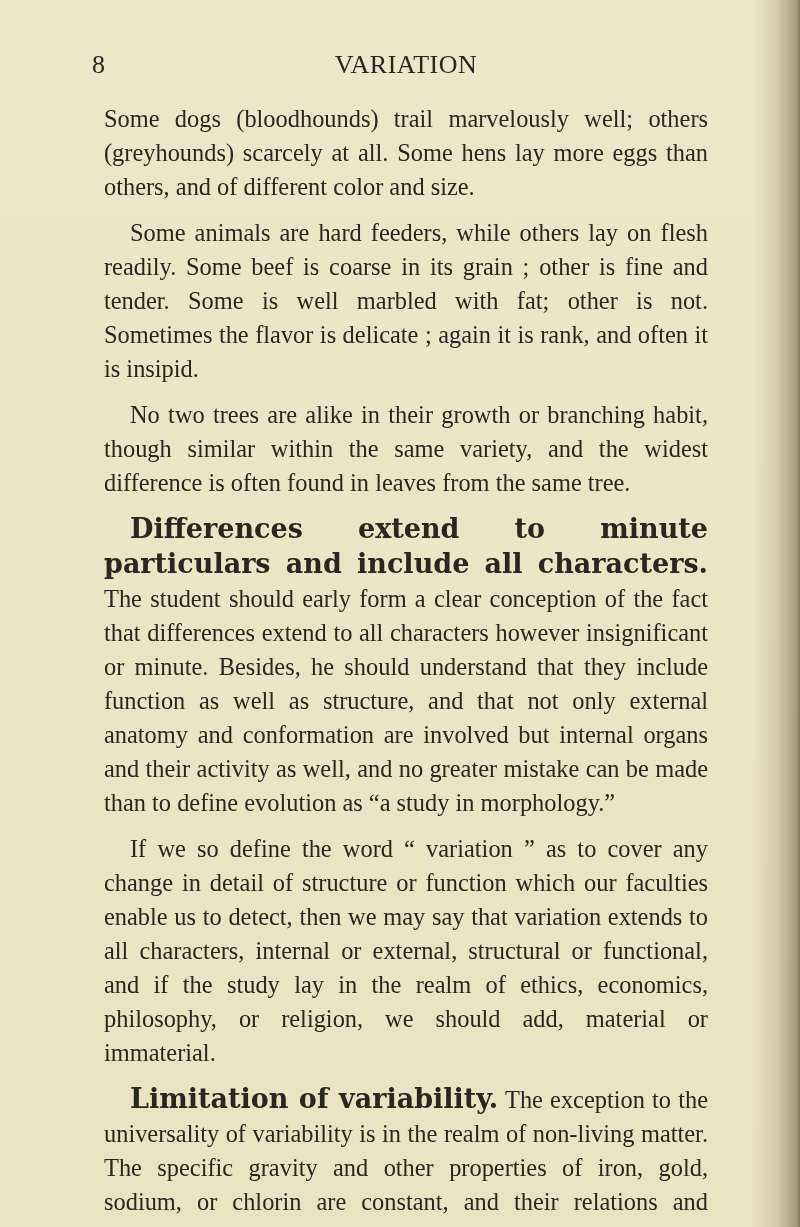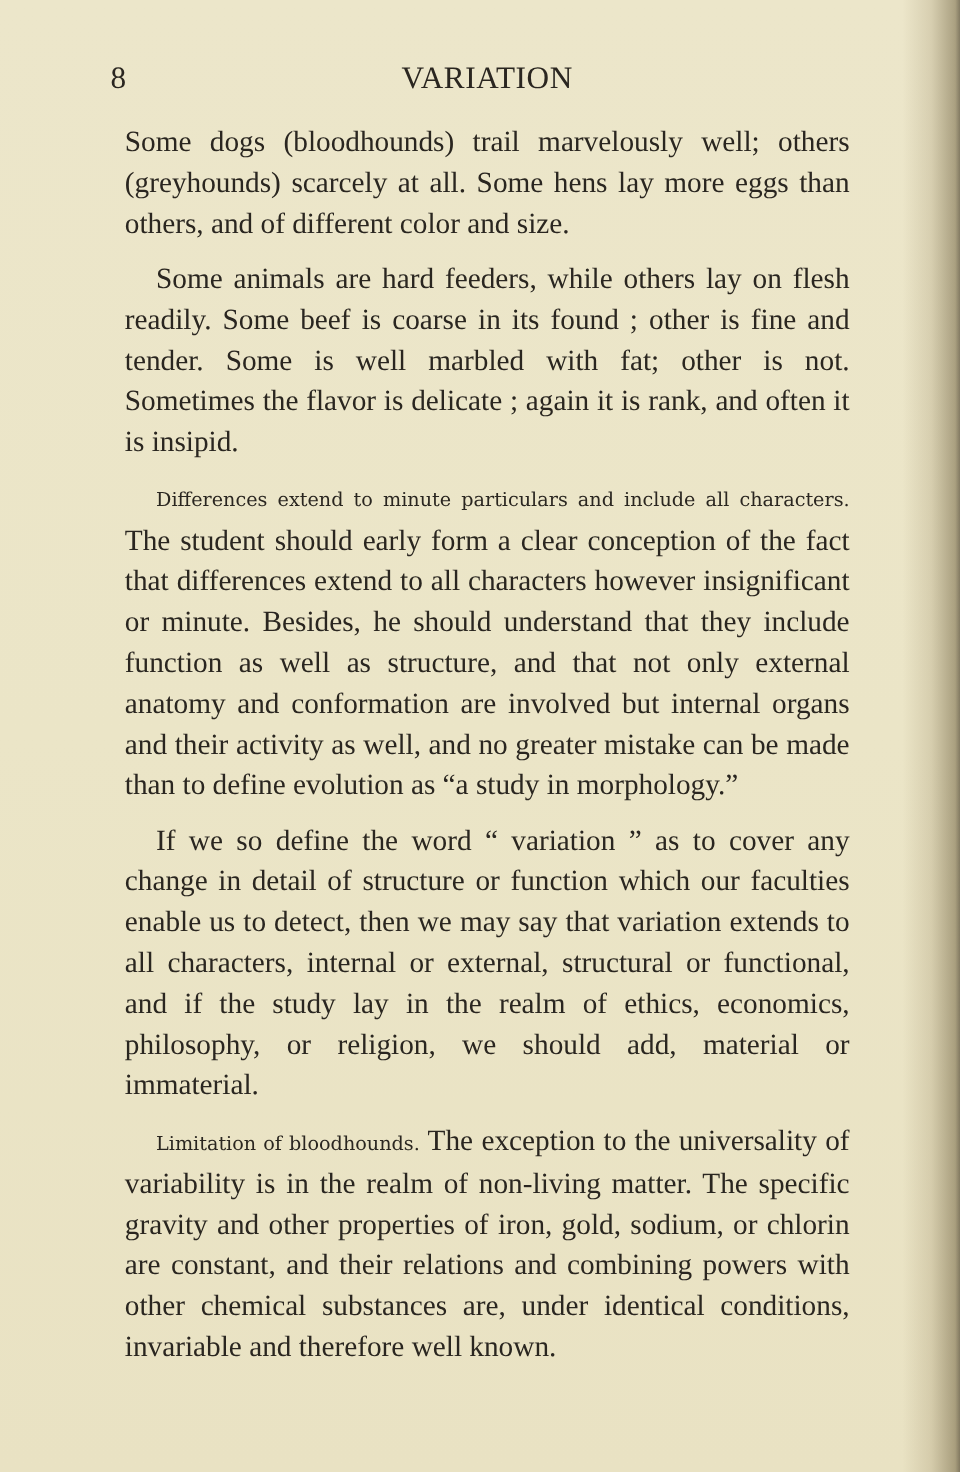--- a/index.html
+++ b/index.html
@@ -29,44 +29,47 @@
   .running-title { position: absolute; left: 0; right: 0; text-align: center; top: 0; }
   .body-text {
     margin-top: 10px;
     font-size: 24.4px;
     line-height: 34px;
     text-align: justify;
     hyphens: none;
   }
   .para { margin: 12px; text-indent: 26px; }
   .para.first { text-indent: 0; }
-  .run-in { font-weight: normal; font-family: "DejaVu Serif", "Liberation Serif", serif; font-size: 16px; }
+  .run-in { font-weight: bold; font-family: "DejaVu Serif", "Liberation Serif", serif; font-size: 27px; }
 </style>
 </head>
 <body>
 
 <div class="page-bg"></div>
 
 <div class="content">
   <div class="running-head">
     <span class="page-number">8</span>
     <span class="running-title">VARIATION</span>
   </div>
 
   <div class="body-text">
     <p class="para first">
       <span>Some dogs (bloodhounds) trail marvelously well; others (greyhounds) scarcely at all. Some hens lay more eggs than others, and of different color and size.</span>
     </p>
     <p class="para">
-      <span>Some animals are hard feeders, while others lay on flesh readily. Some beef is coarse in its found ; other is fine and tender. Some is well marbled with fat; other is not. Sometimes the flavor is delicate ; again it is rank, and often it is insipid.</span>
+      <span>Some animals are hard feeders, while others lay on flesh readily. Some beef is coarse in its grain ; other is fine and tender. Some is well marbled with fat; other is not. Sometimes the flavor is delicate ; again it is rank, and often it is insipid.</span>
+    </p>
+    <p class="para">
+      <span>No two trees are alike in their growth or branching habit, though similar within the same variety, and the widest difference is often found in leaves from the same tree.</span>
     </p>
     <p class="para">
       <span class="run-in">Differences extend to minute particulars and include all characters.</span><span> The student should early form a clear conception of the fact that differences extend to all characters however insignificant or minute. Besides, he should understand that they include function as well as structure, and that not only external anatomy and conformation are involved but internal organs and their activity as well, and no greater mistake can be made than to define evolution as “a study in morphology.”</span>
     </p>
     <p class="para">
       <span>If we so define the word “ variation ” as to cover any change in detail of structure or function which our faculties enable us to detect, then we may say that variation extends to all characters, internal or external, structural or functional, and if the study lay in the realm of ethics, economics, philosophy, or religion, we should add, material or immaterial.</span>
     </p>
     <p class="para">
-      <span class="run-in">Limitation of bloodhounds.</span><span> The exception to the universality of variability is in the realm of non-living matter. The specific gravity and other properties of iron, gold, sodium, or chlorin are constant, and their relations and combining powers with other chemical substances are, under identical conditions, invariable and therefore well known.</span>
+      <span class="run-in">Limitation of variability.</span><span> The exception to the universality of variability is in the realm of non-living matter. The specific gravity and other properties of iron, gold, sodium, or chlorin are constant, and their relations and combining powers with other chemical substances are, under identical conditions, invariable and therefore well known.</span>
     </p>
 
   </div>
 </div>
 
 </body></html>

